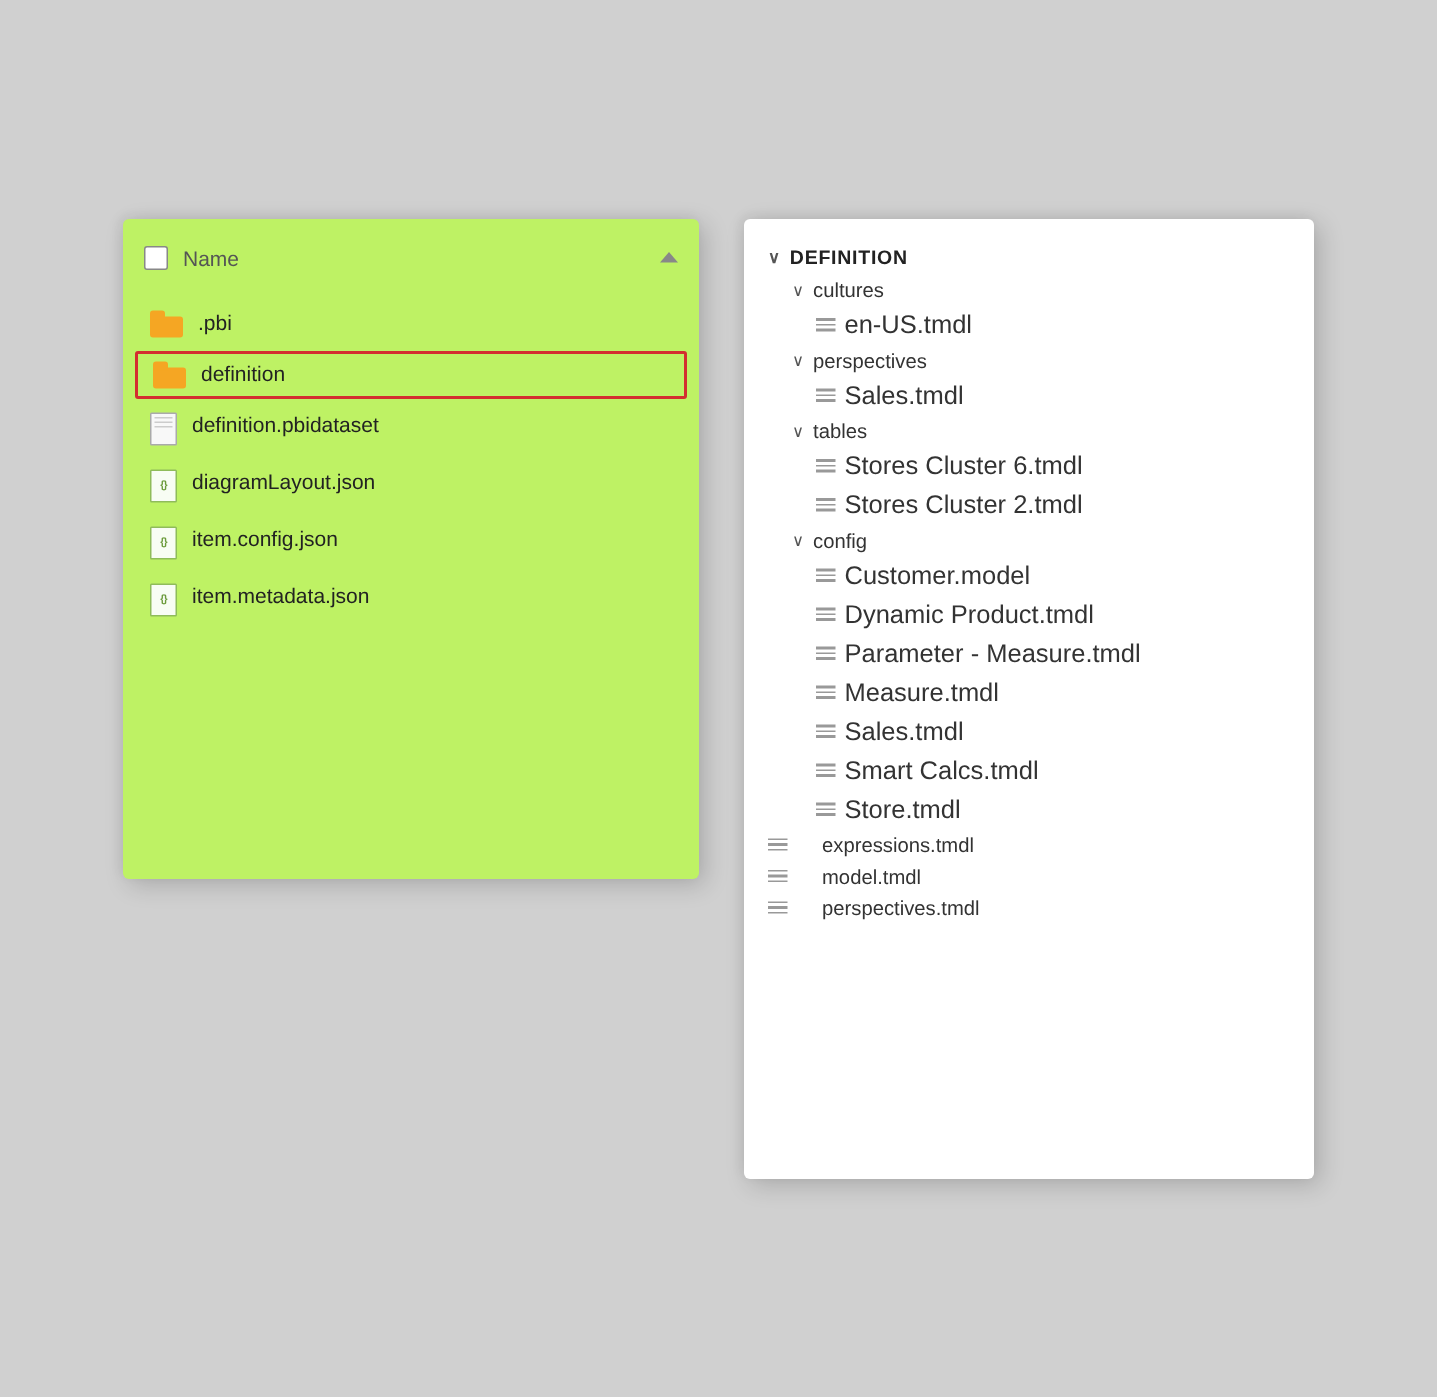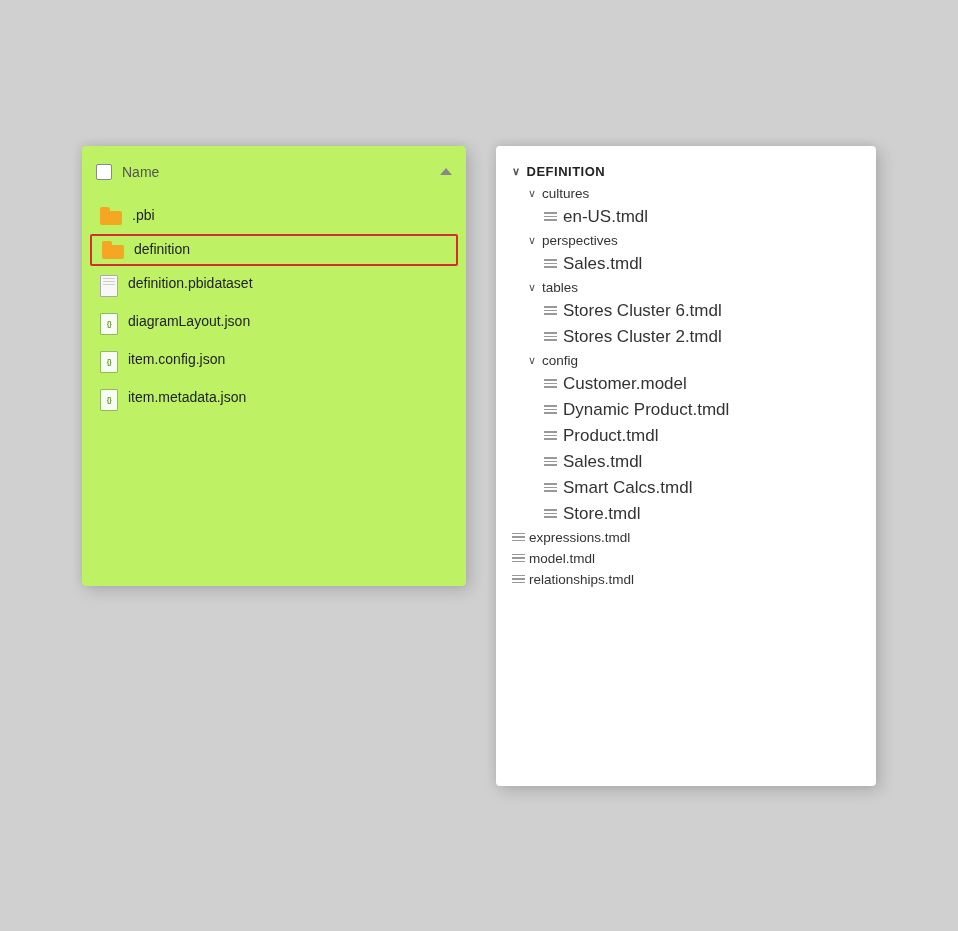--- a/index.html
+++ b/index.html
@@ -229,21 +229,21 @@
     .lines-icon span {
       display: block;
       width: 13px;
       height: 1.5px;
       background: #999;
     }
 
     .tree-root-item {
       display: flex;
       align-items: center;
-      gap: 4px;
+      gap: 23px;
       padding: 3px 16px;
       font-size: 13.5px;
       color: #333;
     }
   </style>
 </head>
 <body>
 
 <div class="container">
 
@@ -371,21 +371,29 @@
             <span></span>
           </div>
         <span>Dynamic Product.tmdl</span>
       </div>
       <div class="tree-item">
         <div class="lines-icon">
             <span></span>
             <span></span>
             <span></span>
           </div>
-        <span>Product.tmdl</span>
+        <span>Parameter - Measure.tmdl</span>
+      </div>
+      <div class="tree-item">
+        <div class="lines-icon">
+            <span></span>
+            <span></span>
+            <span></span>
+          </div>
+        <span>Measure.tmdl</span>
       </div>
       <div class="tree-item">
         <div class="lines-icon">
             <span></span>
             <span></span>
             <span></span>
           </div>
         <span>Sales.tmdl</span>
       </div>
       <div class="tree-item">
@@ -421,16 +429,16 @@
           <span></span>
         </div>
       <span>model.tmdl</span>
     </div>
     <div class="tree-root-item">
       <div class="lines-icon">
           <span></span>
           <span></span>
           <span></span>
         </div>
-      <span>relationships.tmdl</span>
+      <span>perspectives.tmdl</span>
     </div>
   </div>
 </div>
 
 </body></html>

